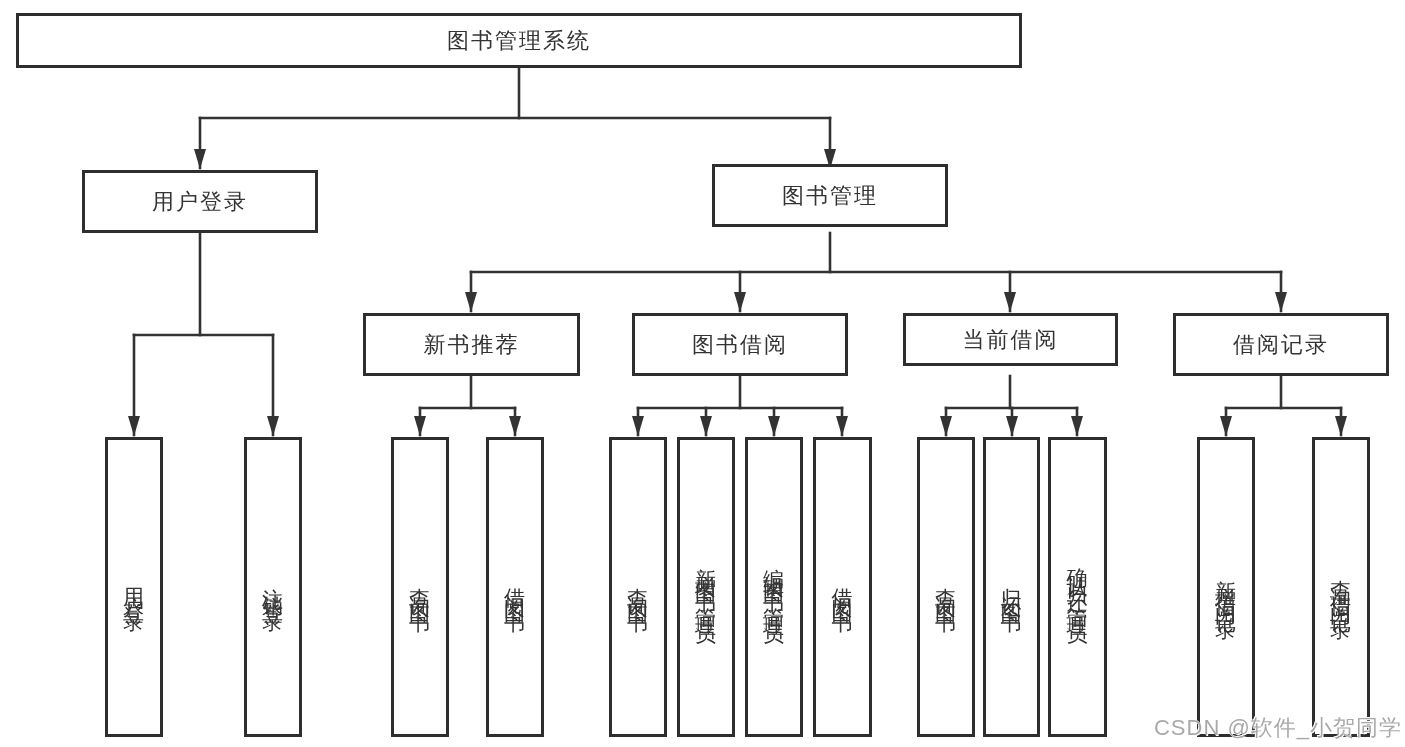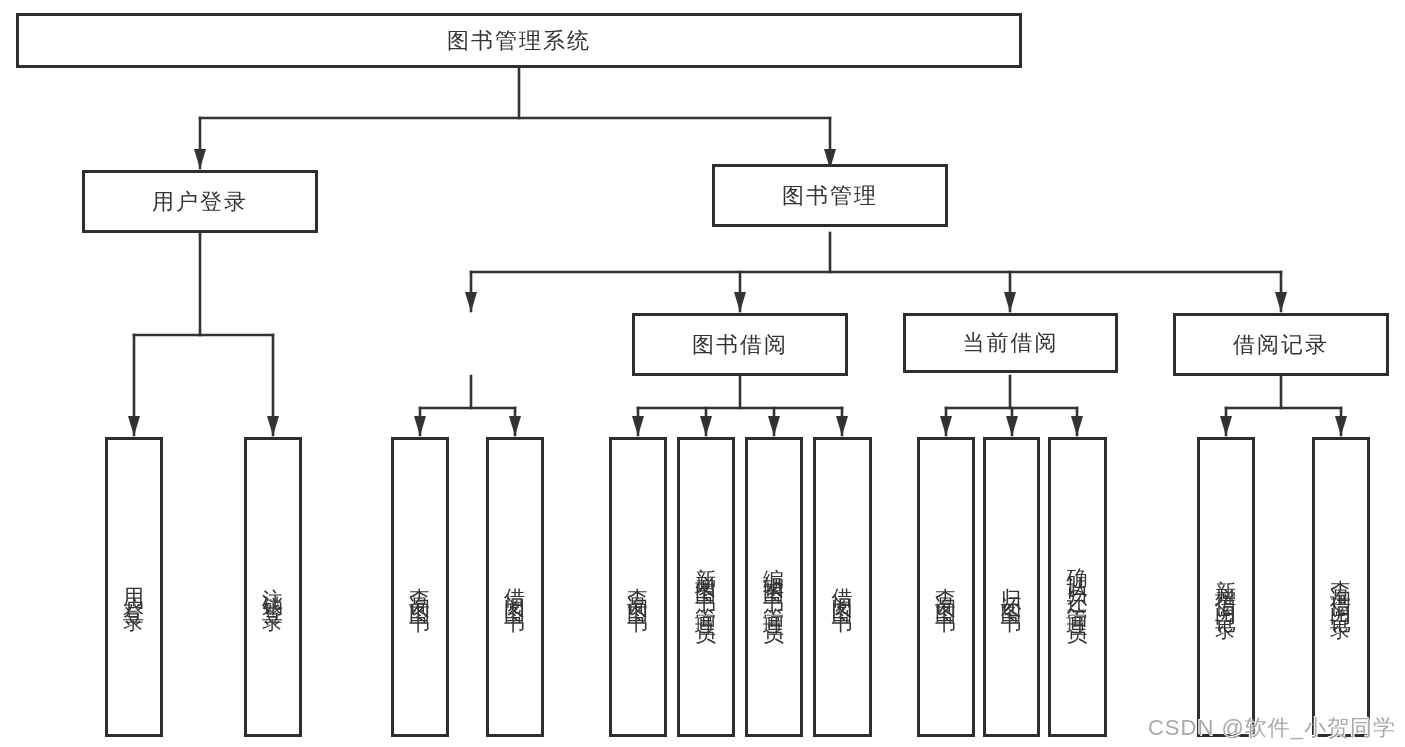--- a/index.html
+++ b/index.html
@@ -38,21 +38,21 @@
   }
   .box.v span {
     writing-mode: vertical-rl;
     font-size: 21px;
     letter-spacing: 8px;
     line-height: 1;
     white-space: nowrap;
   }
   #watermark {
     position: absolute;
-    right: 9px;
+    right: 3px;
     bottom: 4px;
     font-size: 22px;
     color: #a9a9a9;
     letter-spacing: 1px;
     text-shadow: 1px 1px 0 #ffffff, -1px -1px 0 #ffffff;
     white-space: nowrap;
   }
 </style>
 </head>
 <body>
@@ -113,24 +113,27 @@
     <span>图书管理系统</span>
   </div>
 
   <div class="box h" style="left:82px; top:170px; width:236px; height:63px;">
     <span>用户登录</span>
   </div>
   <div class="box h" style="left:712px; top:164px; width:236px; height:63px;">
     <span>图书管理</span>
   </div>
 
+  <div class="box h" style="left:363px; top:313px; width:217px; height:63px;">
+    <span>新书推荐</span>
+  </div>
   <div class="box h" style="left:632px; top:313px; width:216px; height:63px;font-family:Liberation Serif, serif;">
     <span>图书借阅</span>
   </div>
-  <div class="box h" style="left:903px; top:313px; width:215px; height:60px;">
+  <div class="box h" style="left:903px; top:313px; width:215px; height:53px;">
     <span>当前借阅</span>
   </div>
   <div class="box h" style="left:1173px; top:313px; width:216px; height:63px;">
     <span>借阅记录</span>
   </div>
 
   <div class="box v" style="left:105px; top:437px; width:58px; height:300px;">
     <span>用户登录</span>
   </div>
   <div class="box v" style="left:244px; top:437px; width:58px; height:300px;">

